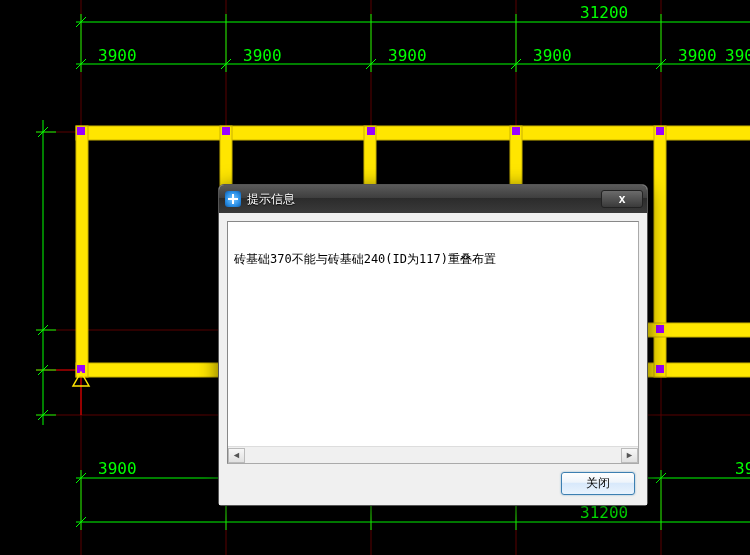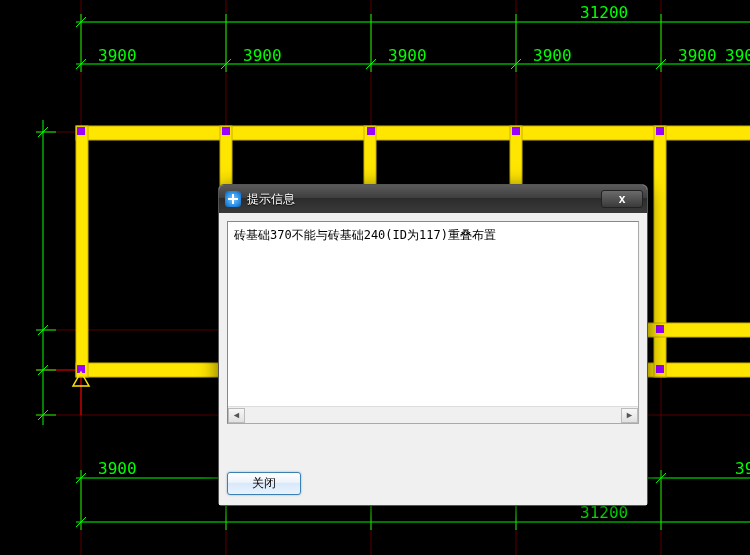--- a/index.html
+++ b/index.html
@@ -65,39 +65,39 @@
     display: flex; flex-direction: column;
   }
   .textarea-content {
     flex: 1;
     padding: 4px 6px;
     font-size: 12px;
     color: #000;
     overflow: hidden;
     font-family: "SimSun", monospace;
     line-height: 1.5;
+    margin-top: 24px;
   }
   .hscroll {
     height: 17px;
     background: #f0f0f0;
     border-top: 1px solid #ddd;
     display: flex; align-items: center;
   }
   .hscroll .arrow {
     width: 17px; height: 15px;
     background: linear-gradient(#f7f7f7, #e1e1e1);
     border: 1px solid #bbb;
     display: flex; align-items: center; justify-content: center;
     font-size: 9px; color: #555;
   }
   .hscroll .track { flex: 1; }
   .button-row {
-    display: flex; justify-content: flex-start;
+    display: flex; justify-content: flex-end;
     padding: 0 4px 2px 0;
-    margin-top: 40px;
   }
   .btn {
     min-width: 74px; height: 23px;
     background: linear-gradient(to bottom, #fefefe 0%, #eef4fb 45%, #d7e8fb 46%, #e9f3fd 100%);
     border: 1px solid #3c7fb1;
     border-radius: 3px;
     font-size: 12px;
     color: #000;
     display: flex; align-items: center; justify-content: center;
     cursor: pointer;

